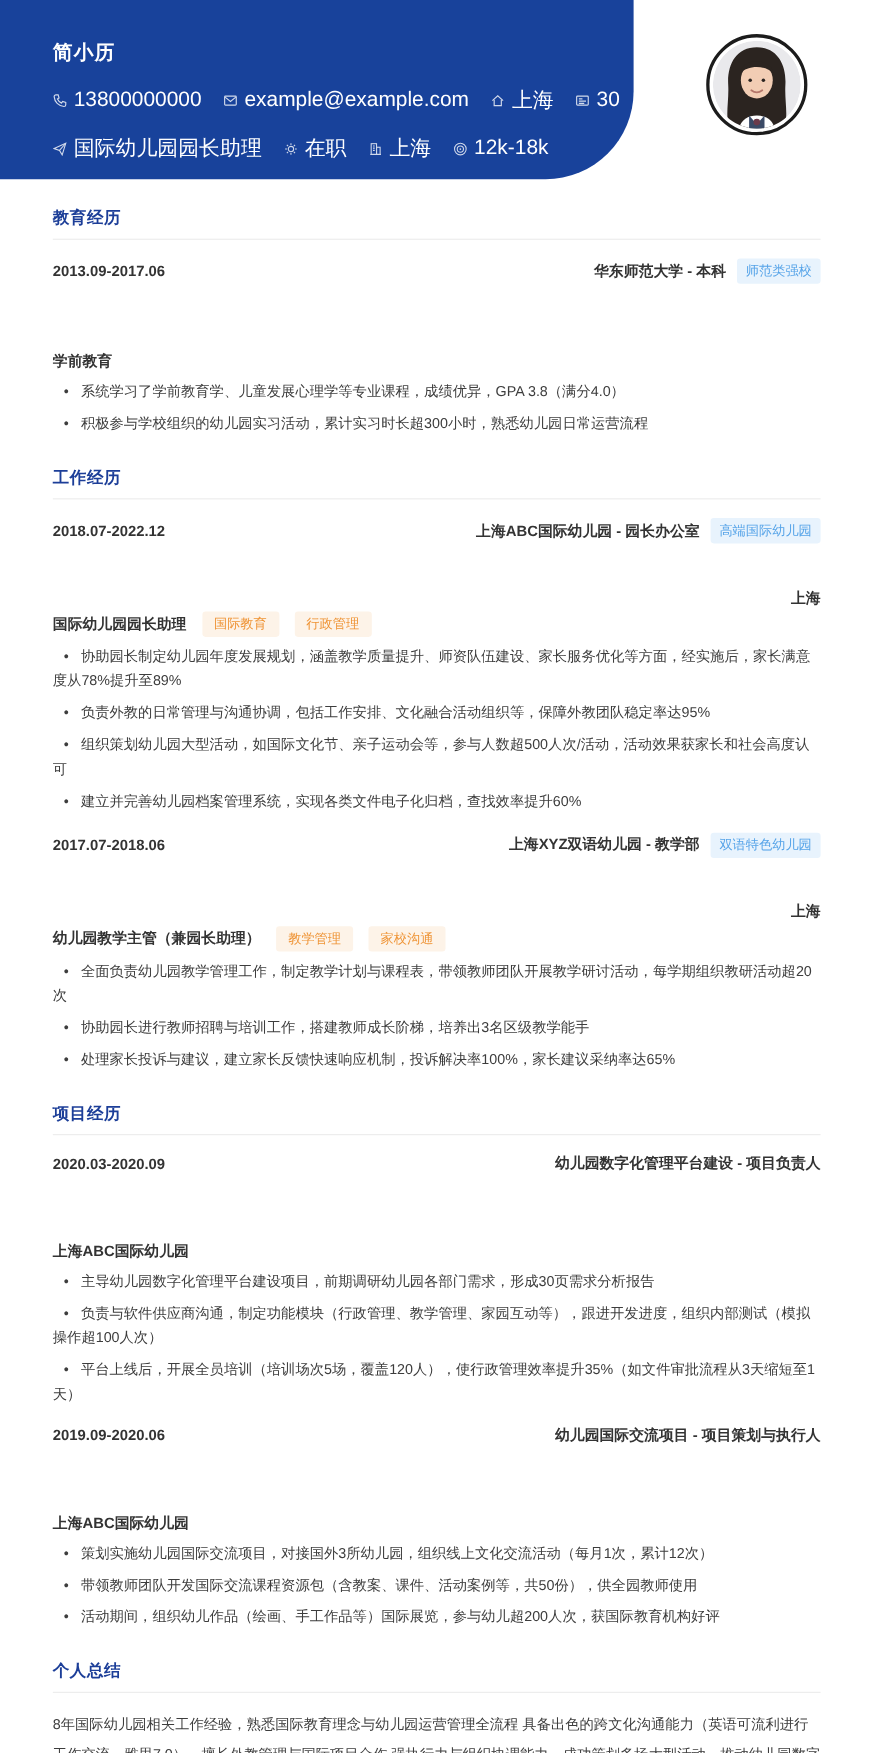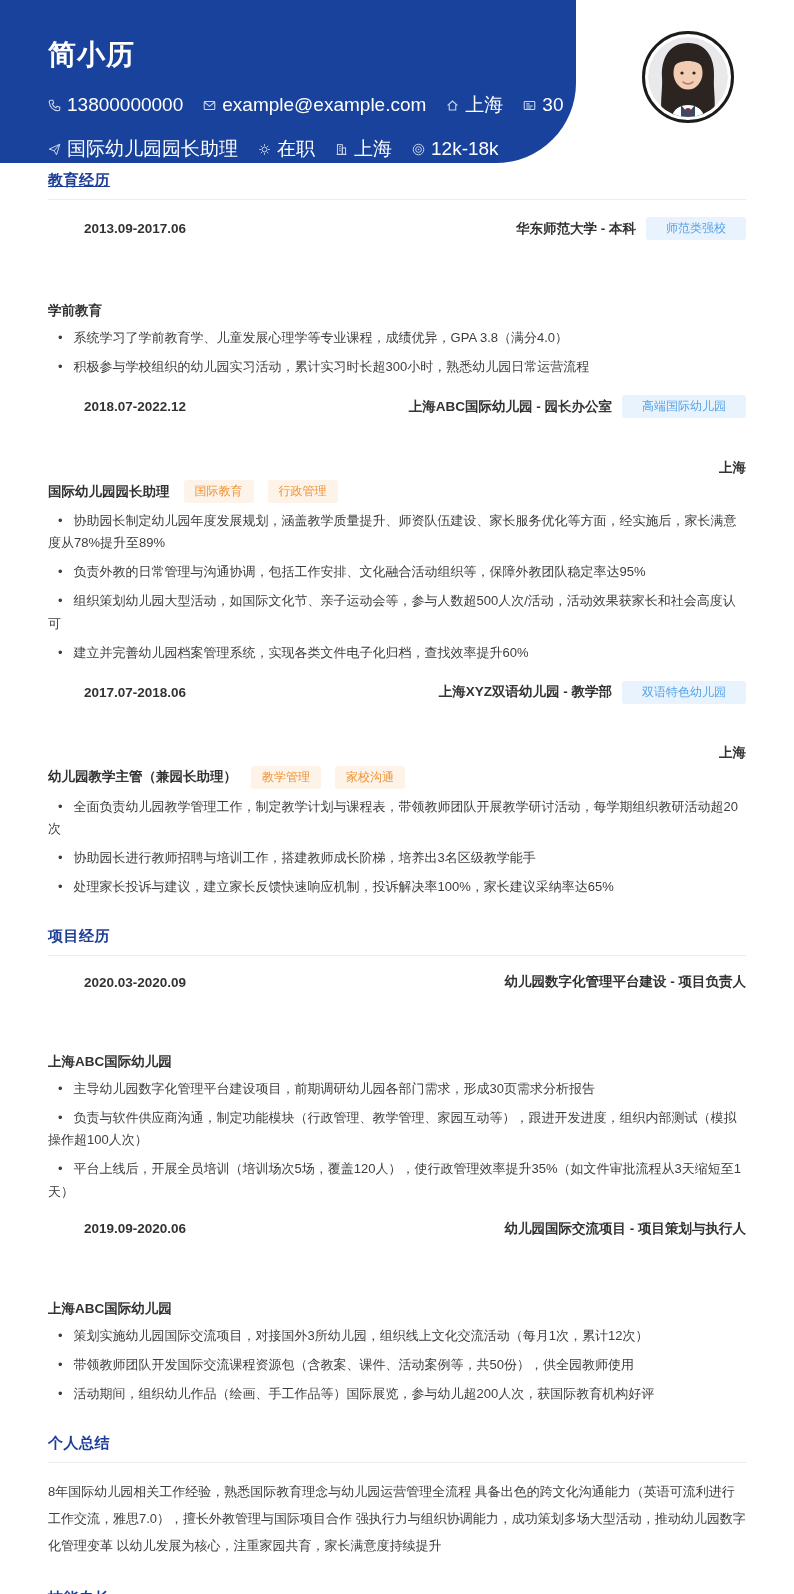--- a/index.html
+++ b/index.html
@@ -12,44 +12,44 @@
   
   .header {
     position: relative; width: 794px; height: 163px;
   }
   .header-bg {
     position: absolute; left: 0; top: 0; width: 576px; height: 163px;
     background: var(--primary-blue, #18429b);
     border-radius: 0 0 80px 0;
   }
   .header-content { position: absolute; left: 48px; top: 36px; color: #fff; }
-  .name { font-size: 28px; font-weight: bold; letter-spacing: 1px; }
+  .name { font-size: 18px; font-weight: bold; letter-spacing: 1px; }
   .contact-row { display: flex; align-items: center; gap: 7px; margin-top: 18px; font-size: 19px; }
   .contact-row:first-of-type { margin-top: 21px; }
   .contact-item { display: flex; align-items: center; gap: 6px; margin-right: 13px; white-space: nowrap; }
   .cicon { width: 13px; height: 13px; opacity: .8; flex: 0 0 auto; }
   .cicon svg { width: 13px; height: 13px; display: block; }
   .avatar-ring {
     position: absolute; left: 642px; top: 31px; width: 92px; height: 92px;
     border-radius: 50%; border: 3px solid #1c1c1c; background: #fff; padding: 3px;
   }
   .avatar-ring svg { width: 100%; height: 100%; border-radius: 50%; display: block; }
   
   .main { padding: 0 48px 24px; }
   .section-title {
     margin-top: 29px; font-size: 15px; font-weight: bold;
     color: var(--section-title-blue, #1c3e98);
     padding-bottom: 9px; border-bottom: 1px solid #ececec;
     letter-spacing: .5px;
   }
-  .section:first-child .section-title { margin-top: 8px; text-decoration: underline; }
-  .entry-head { display: flex; justify-content: space-between; align-items: center; margin-top: 17px; font-size: 13.5px; font-weight: bold; color: #333; margin-left: 36px; }
+  .section:first-child .section-title { margin-top: 26px; }
+  .entry-head { display: flex; justify-content: space-between; align-items: center; margin-top: 17px; font-size: 13.5px; font-weight: bold; color: #333; }
   .entry-head .right { display: flex; align-items: center; gap: 10px; }
   .badge {
-    font-size: 12px; font-weight: normal; padding: 3px 20px; border-radius: 3px;
+    font-size: 12px; font-weight: normal; padding: 3px 8px; border-radius: 3px;
     background: var(--badge-blue-bg, #e8f3fd); color: var(--badge-blue-text, #55a3e8);
     white-space: nowrap;
   }
   .role-row { display: flex; justify-content: space-between; align-items: center; margin-top: 14px; font-size: 13.5px; font-weight: bold; }
   .role-left { display: flex; align-items: center; gap: 14px; margin-top: 48px; }
   .tag {
     font-size: 12px; font-weight: normal; padding: 3px 11px; border-radius: 3px;
     background: var(--tag-orange-bg, #fdf3e8); color: var(--tag-orange-text, #ef9436);
     white-space: nowrap;
     text-align: right;
@@ -199,20 +199,21 @@
           <span>学前教育</span>
         </span>
     </div>
     <ul class="bullets">
       <li><span class="dot">•</span><span>系统学习了学前教育学、儿童发展心理学等专业课程，成绩优异，GPA 3.8（满分4.0）</span></li>
       <li><span class="dot">•</span><span>积极参与学校组织的幼儿园实习活动，累计实习时长超300小时，熟悉幼儿园日常运营流程</span></li>
     </ul>
   </div>
 
   <div class="section">
+    <div class="section-title">工作经历</div>
 
     <div class="entry-head">
       <span>2018.07-2022.12</span>
       <span class="right">
         <span>上海ABC国际幼儿园 - 园长办公室</span>
         <span class="badge">高端国际幼儿园</span>
       </span>
     </div>
     <div class="role-row">
       <span class="role-left">

